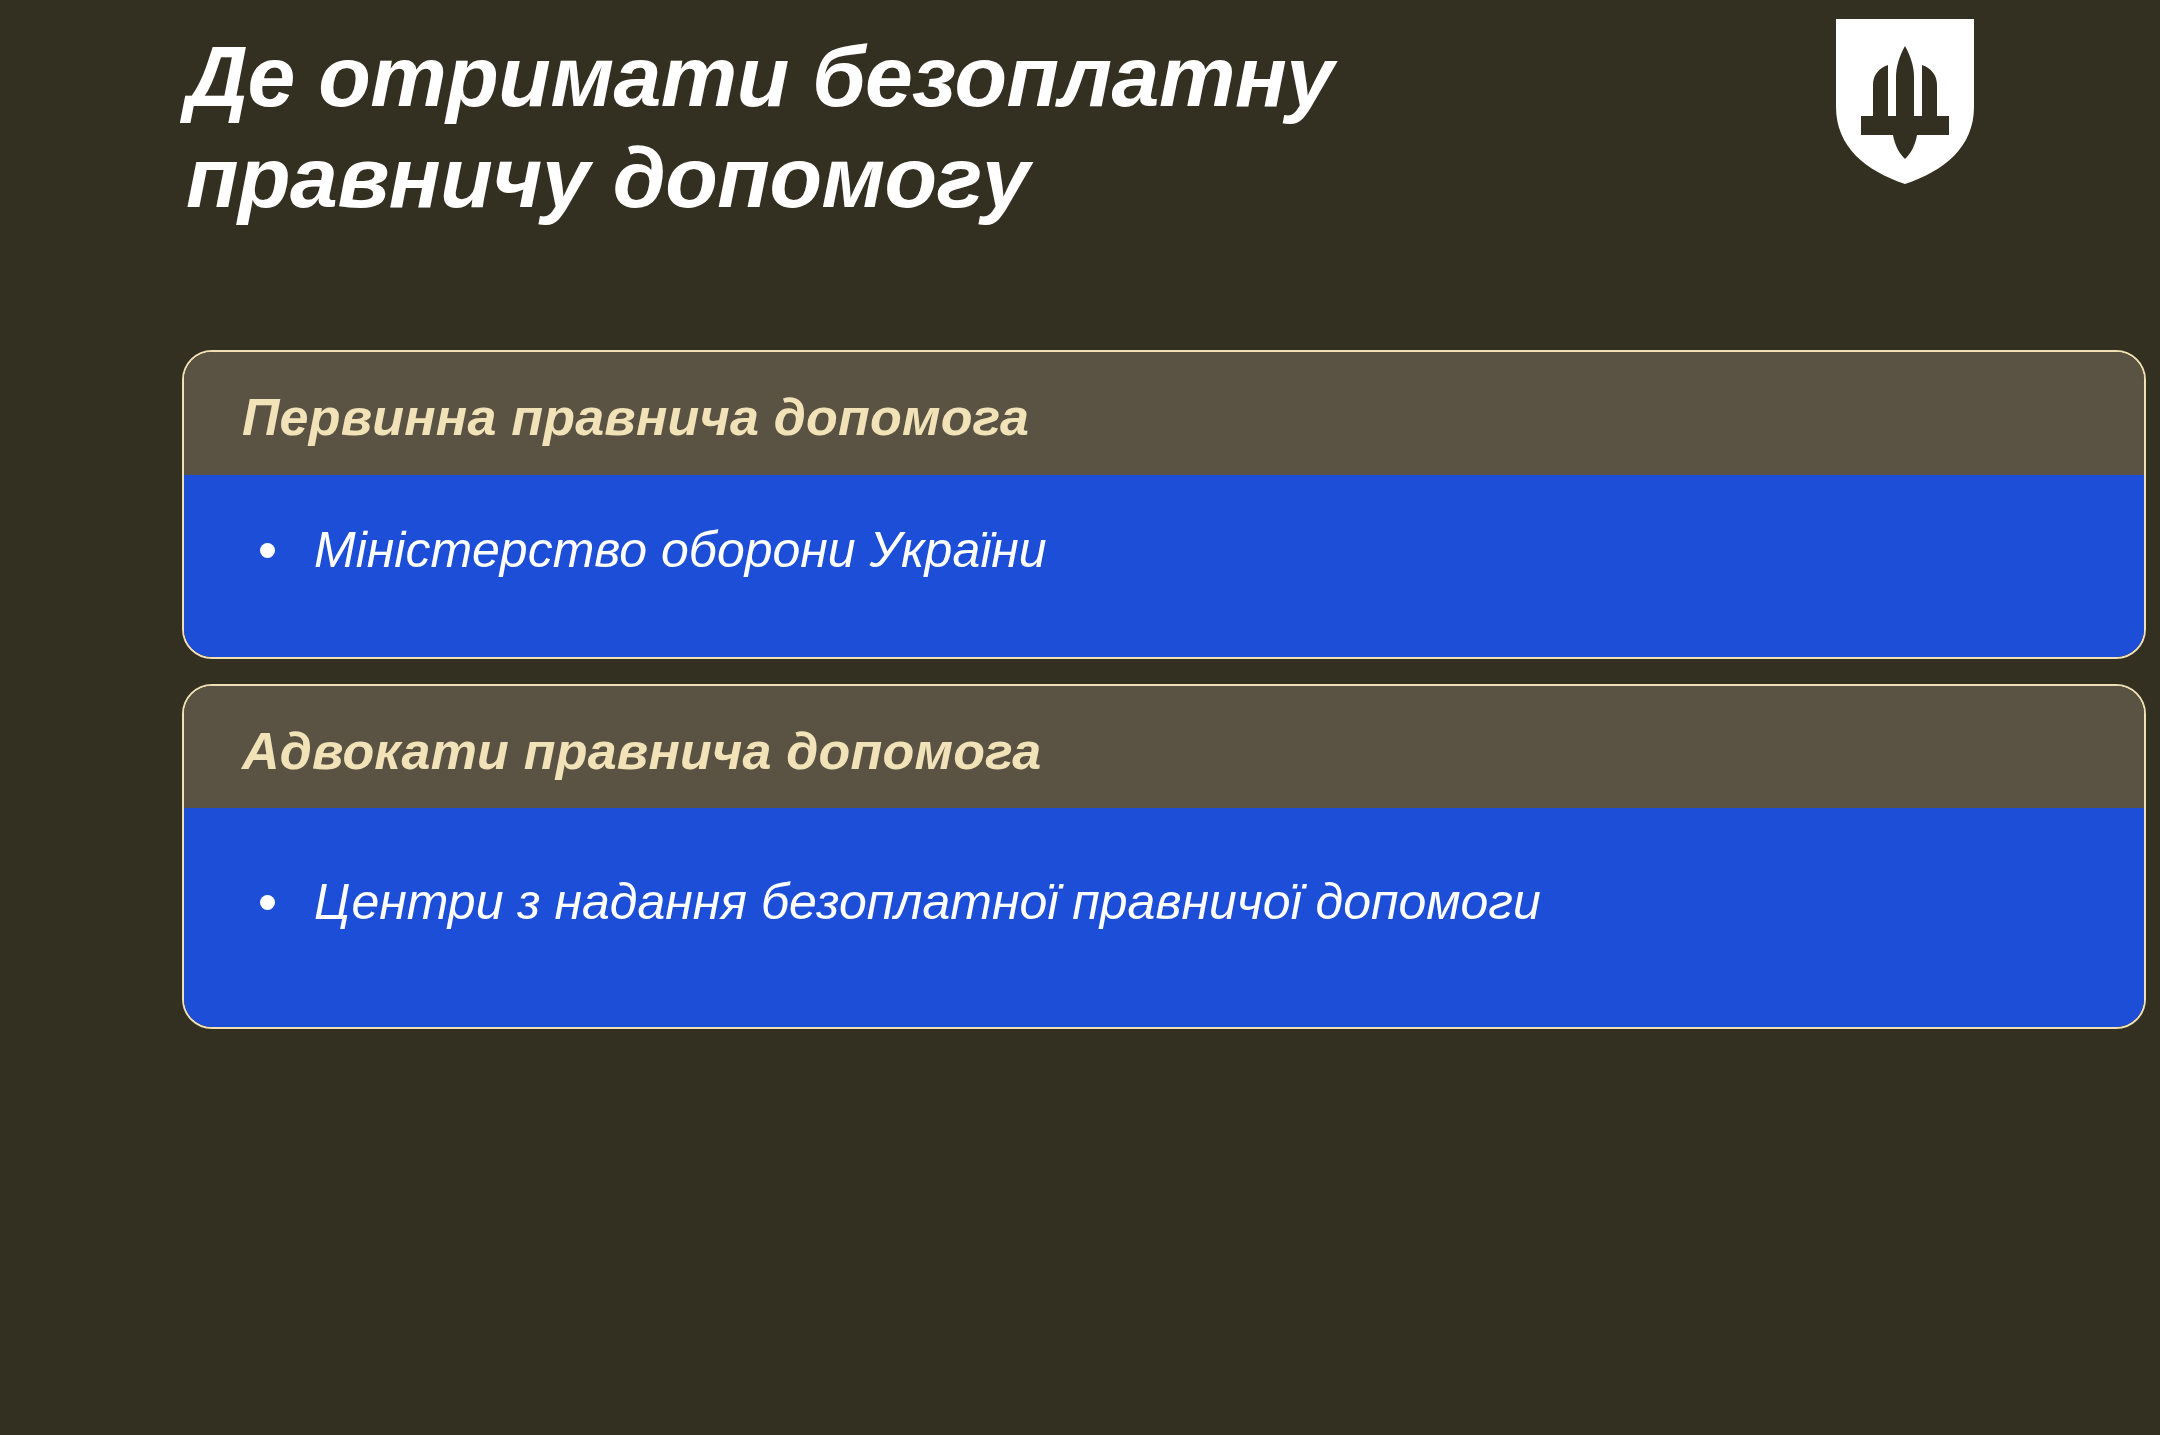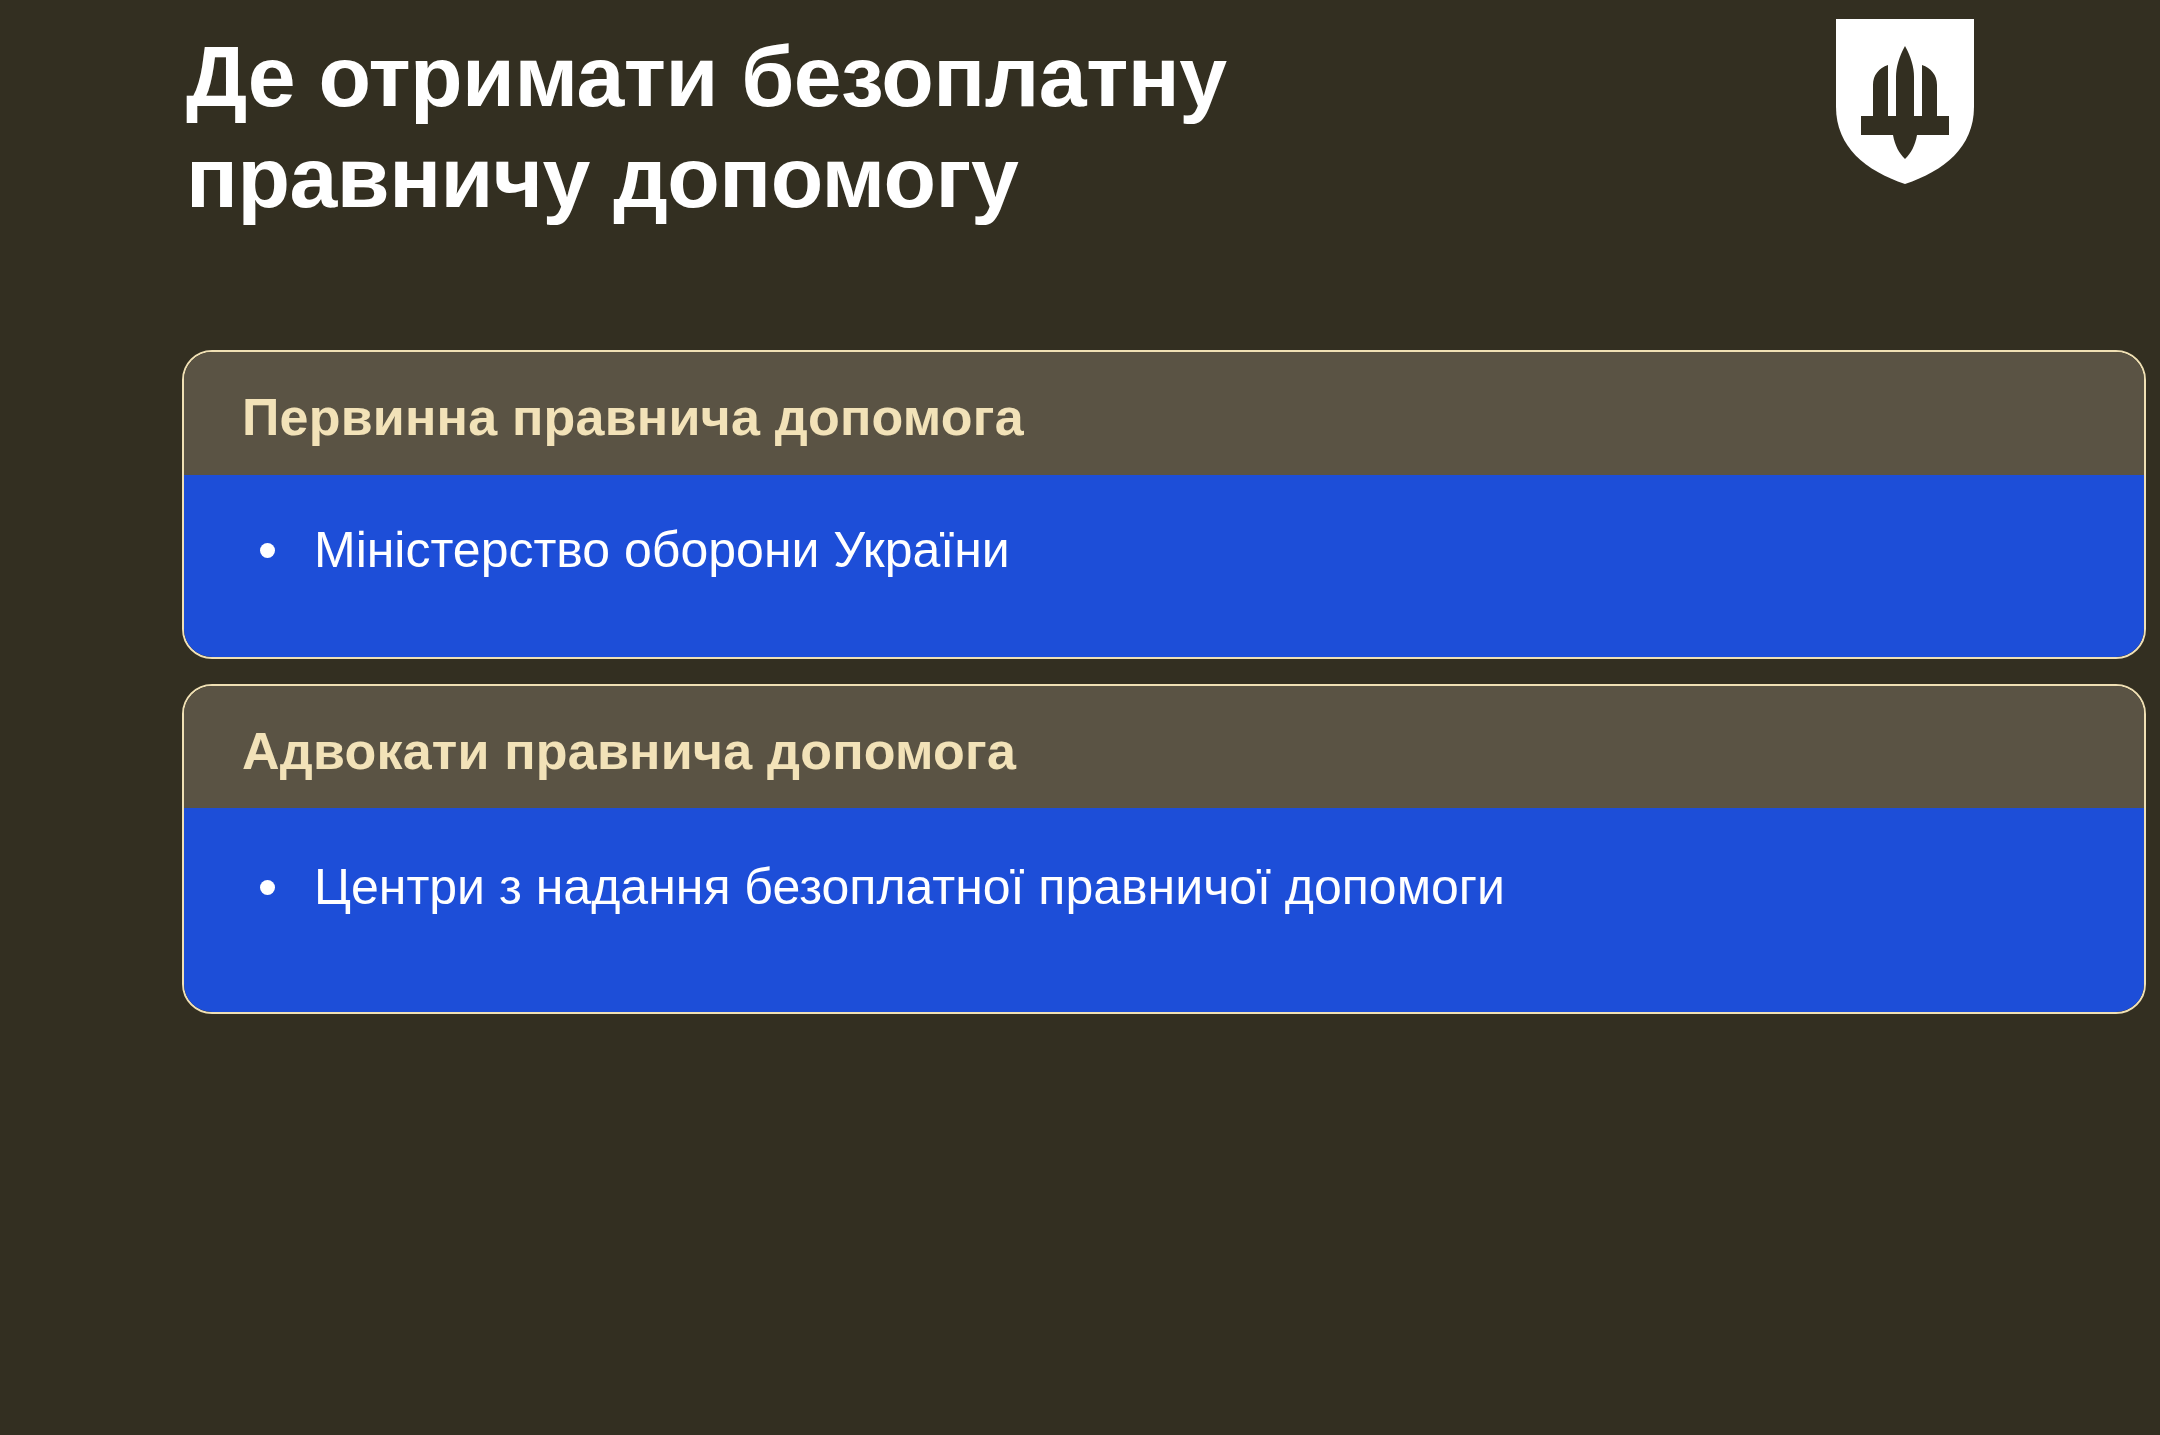--- a/index.html
+++ b/index.html
@@ -14,20 +14,21 @@
     font-family: "Liberation Sans", "DejaVu Sans", sans-serif;
     overflow: hidden;
     position: relative;
   }
 
   .page {
     position: relative;
     width: 2160px;
     height: 1435px;
     box-sizing: border-box;
+    font-style: italic;
   }
 
   
   .header {
     position: absolute;
     left: 0;
     top: 0;
     width: 2160px;
     height: 300px;
   }
@@ -126,21 +127,21 @@
     border-radius: 50%;
     background: #ffffff;
   }
   .bullet-text {
     display: block;
   }
 
   
   #card-primary .card-body { padding-top: 46px; padding-bottom: 78px; }
   #card-secondary .card-body { padding-top: 50px; padding-bottom: 70px; }
-  #card-secondary .bullet-item { margin-bottom: 26px; }
+  #card-secondary .bullet-item { margin-bottom: 26px; margin-top: 15px; }
 </style>
 </head>
 <body>
 
 <div class="page">
 
   <div class="header">
     <h1 class="page-title">Де отримати безоплатну
 правничу допомогу</h1>
 

